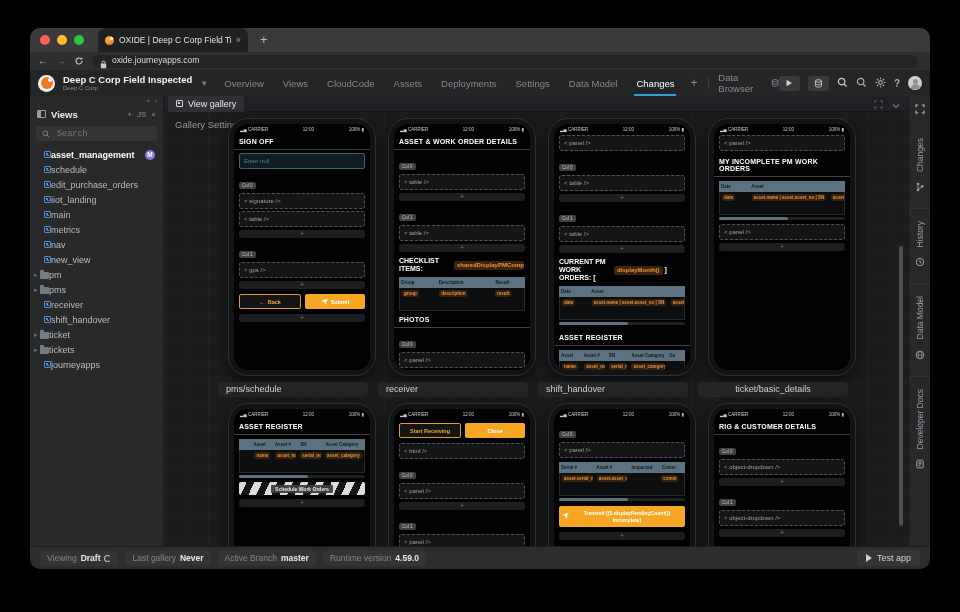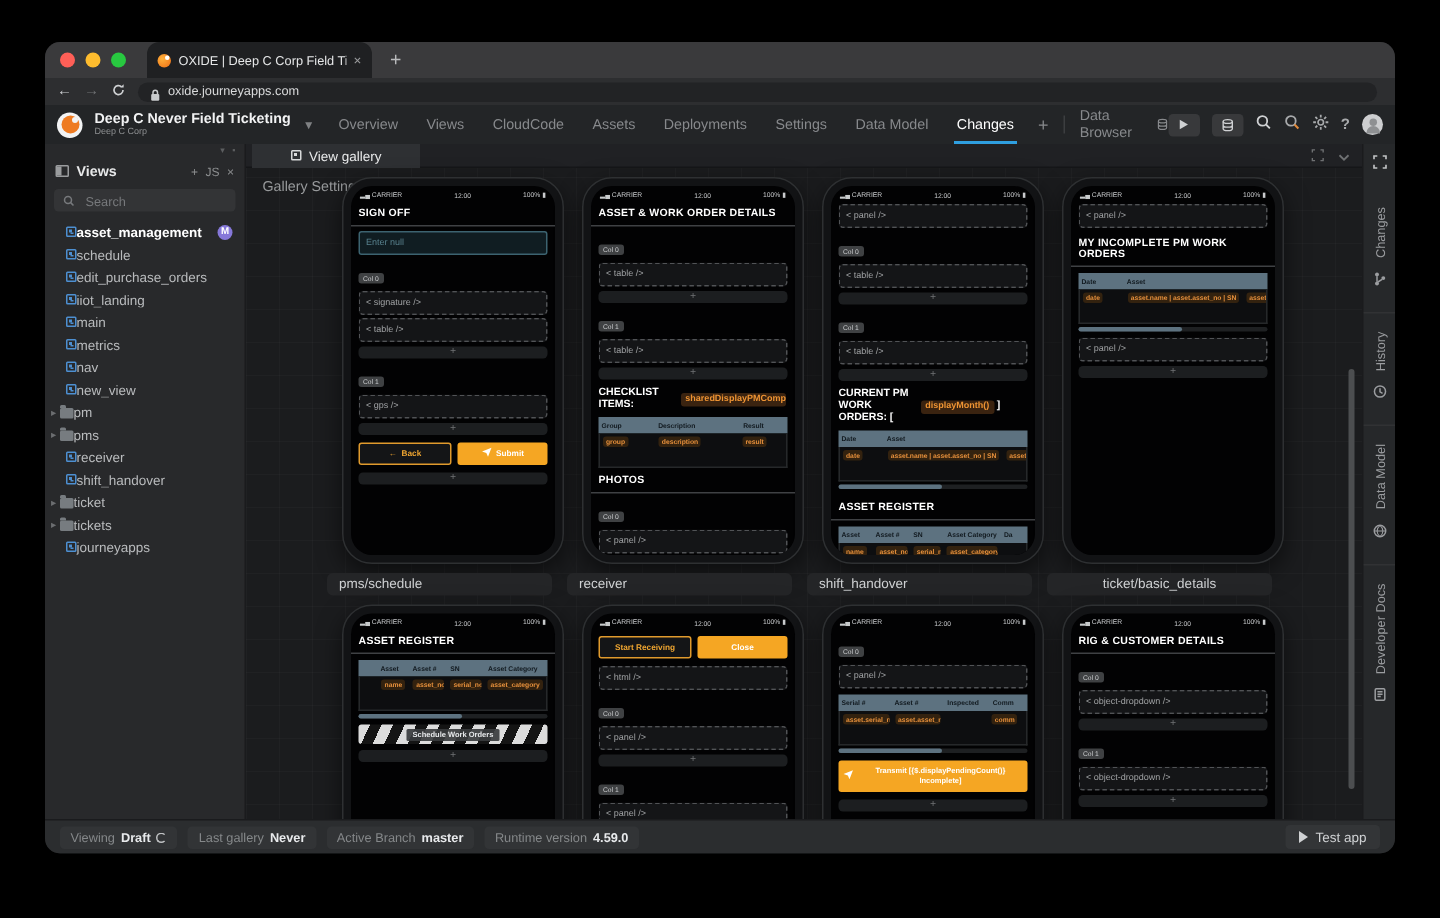--- a/index.html
+++ b/index.html
@@ -48,41 +48,41 @@
   
   .sidebar{position:absolute;left:0;top:68px;width:134px;bottom:23px;background:#28292b;border-right:1px solid #1a1b1d;}
   .sb-mini{height:9px;display:flex;justify-content:flex-end;gap:5px;padding:2px 6px 0;}
   .sb-mini span{color:#5c5e60;font-size:6px;line-height:6px}
   .sb-head{height:18px;display:flex;align-items:center;padding:0 7px;gap:5px;}
   .sb-panelicon{width:9px;height:8px;border:1px solid #9a9c9e;border-radius:1px;position:relative}
   .sb-panelicon::before{content:"";position:absolute;left:0;top:0;bottom:0;width:3px;background:#9a9c9e}
   .sb-title{font-size:9.5px;color:#e8e9ea;font-weight:bold;flex:1}
   .sb-ctrl{font-size:8px;color:#8e9092}
   .sb-search{margin:3px 6px 4px;height:15px;background:#333436;border-radius:3px;display:flex;align-items:center;gap:5px;padding:0 6px;}
-  .sb-search input{background:transparent;border:none;outline:none;color:#c8cacc;font-size:8.5px;width:80px;font-family:Liberation Sans, sans-serif}
+  .sb-search input{background:transparent;border:none;outline:none;color:#c8cacc;font-size:8.5px;width:80px;font-family:Liberation Mono, monospace}
   .sb-search input::placeholder{color:#77797c}
   .sb-list{padding-top:2px;}
   .sb-item{height:15px;display:flex;align-items:center;gap:0;padding:0 8px 0 14px;cursor:default}
   .sb-item .lbl{font-size:9px;color:#b9bbbd;white-space:nowrap;overflow:hidden;flex:1}
   .sb-item.sel .lbl{color:#fff;font-weight:bold}
   .view-ic{width:7px;height:7px;border:1px solid #4d8fd1;border-radius:1px;position:relative;flex:none}
   .view-ic::before{content:"";position:absolute;left:1px;top:1px;width:2px;height:2px;background:#4d8fd1}
   .view-ic::after{content:"";position:absolute;right:1px;bottom:1px;width:2px;height:1px;background:#4d8fd1}
   .folder-row{padding-left:4px;}
   .caret{color:#6b6d70;font-size:7px;width:6px;flex:none}
   .folder-ic{width:9px;height:7px;background:#777c80;border-radius:1px;position:relative;flex:none;margin-top:1px}
   .folder-ic::before{content:"";position:absolute;left:0;top:-2px;width:4px;height:2px;background:#777c80;border-radius:1px 1px 0 0}
   .mbadge{width:10px;height:10px;border-radius:50%;background:#8678d9;color:#fff;font-size:6.5px;font-weight:bold;
     display:flex;align-items:center;justify-content:center;flex:none}
   
   .main{position:absolute;left:134px;top:68px;width:744px;bottom:23px;background:#1b1c1e;overflow:hidden;
     background-image:linear-gradient(rgba(255,255,255,.022) 1px,transparent 1px),
       linear-gradient(90deg,rgba(255,255,255,.022) 1px,transparent 1px);background-size:22px 22px;}
   .mtabrow{position:absolute;left:0;top:0;right:0;height:16px;background:#202124;border-bottom:1px solid #151618;display:flex;align-items:center;}
-  .mtab{height:16px;background:#2e3033;display:flex;align-items:center;gap:5px;padding:0 26px;margin-left:4px;}
+  .mtab{height:16px;background:#2e3033;display:flex;align-items:center;gap:5px;padding:0 8px;margin-left:4px;}
   .mtab-ic{width:7px;height:7px;border:1px solid #d8d9da;border-radius:1px;position:relative}
   .mtab-ic::before{content:"";position:absolute;left:1px;top:1px;width:2px;height:2px;background:#d8d9da}
   .mtab-label{font-size:9px;color:#e8e9ea}
   .mtab-icons{margin-left:auto;display:flex;gap:9px;padding-right:8px;align-items:center;}
   .gset{position:absolute;left:11px;top:23px;font-size:9.5px;color:#97999b;}
   .grid{position:absolute;left:54px;top:22px;display:grid;grid-template-columns:repeat(4,160px);grid-template-rows:258px 27px 258px;}
   .cap{grid-row:2;height:15px;margin-top:6px;width:150px;background:#242527;border-radius:4px;
     font-size:9px;color:#cfd1d3;line-height:15px;padding:0 8px;}
   .phone{width:148px;height:258px;margin-left:10px;background:#121315;border:1px solid #2e3032;border-radius:20px;
     padding:5px;box-shadow:0 6px 16px rgba(0,0,0,.55);}
@@ -164,21 +164,21 @@
             <rect x="0.8" y="3.6" width="5.4" height="4.6" rx="0.8" fill="#c8cacc"></rect>
             <path d="M2 3.6V2.6a1.5 1.5 0 0 1 3 0v1" fill="none" stroke="#c8cacc" stroke-width="1"></path>
           </svg></span>
       <span class="urltext">oxide.journeyapps.com</span>
     </div>
   </div>
 
   <div class="appnav">
     <span class="logo"></span>
     <div class="appid">
-      <div class="appname">Deep C Never Field Ticketing</div>
+      <div class="appname">Deep C Corp Field Inspected</div>
       <div class="appsub">Deep C Corp</div>
     </div>
     <span class="chev">▼</span>
     <div class="navitems" id="nav-items">
         <span class="nav-item">Overview</span>
         <span class="nav-item">Views</span>
         <span class="nav-item">CloudCode</span>
         <span class="nav-item">Assets</span>
         <span class="nav-item">Deployments</span>
         <span class="nav-item">Settings</span>

